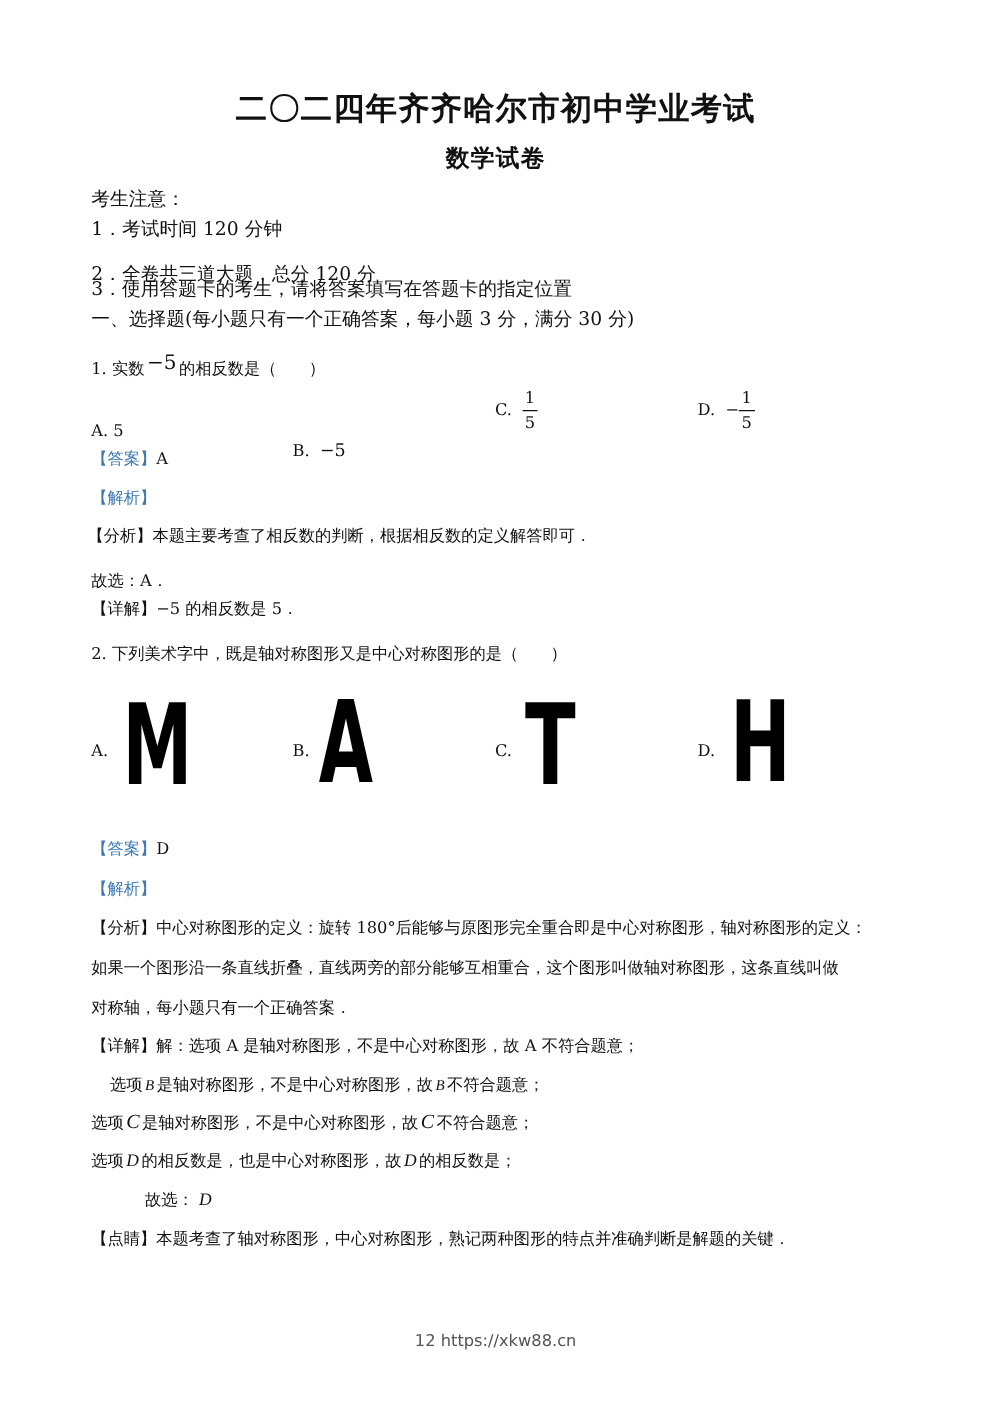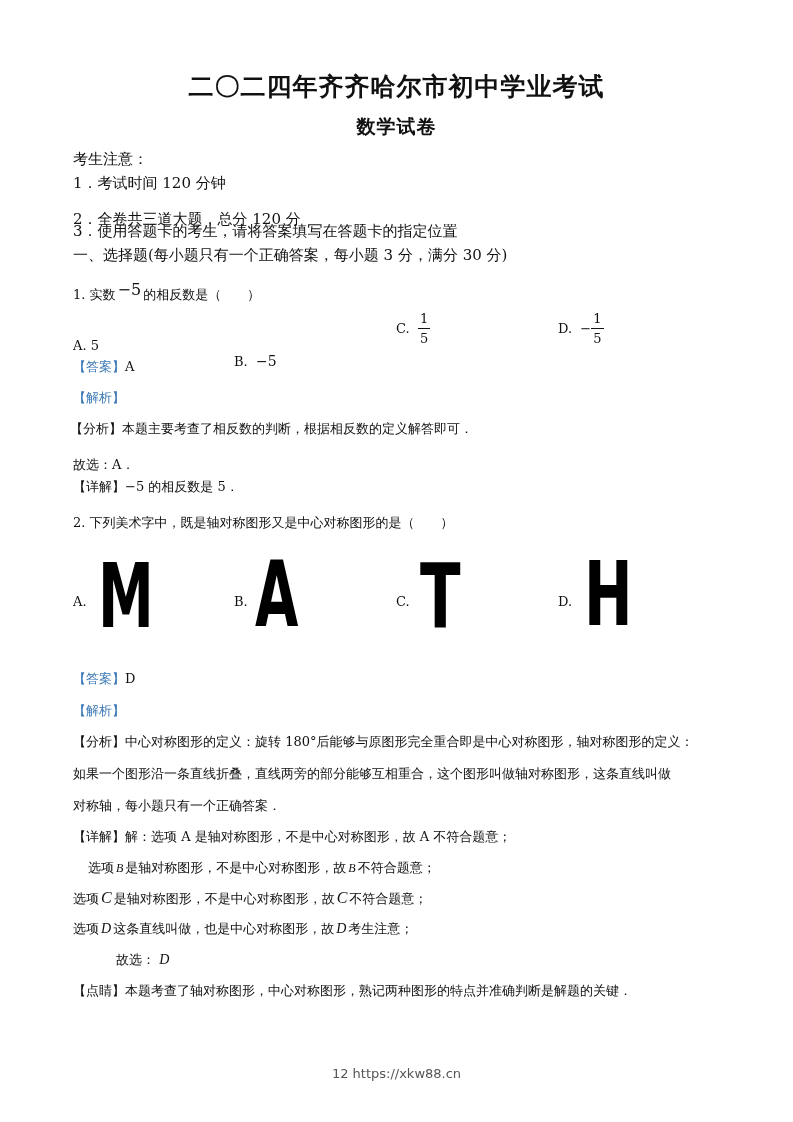--- a/index.html
+++ b/index.html
@@ -92,21 +92,21 @@
 <div class="abs txt" style="left:73px;top:828px;">
   <span>【详解】</span><span>解：选项 A 是轴对称图形，不是中心对称图形，故 A 不符合题意；</span>
 </div>
 <div class="abs txt" style="left:73px;top:859px;margin-left:15px;">
   <span>选项</span><span class="math-i" style="font-size:12px;margin:0 2px;">B</span><span>是轴对称图形，不是中心对称图形，故</span><span class="math-i" style="font-size:12px;margin:0 2px;">B</span><span>不符合题意；</span>
 </div>
 <div class="abs txt" style="left:73px;top:889px;">
   <span>选项</span><span class="math-i" style="font-size:16px;margin:0 2px;">C</span><span>是轴对称图形，不是中心对称图形，故</span><span class="math-i" style="font-size:16px;margin:0 2px;">C</span><span>不符合题意；</span>
 </div>
 <div class="abs txt" style="left:73px;top:920px;">
-  <span>选项</span><span class="math-i" style="font-size:14px;margin:0 2px;">D</span><span>这条直线叫做，也是中心对称图形，故</span><span class="math-i" style="font-size:14px;margin:0 2px;">D</span><span>考生注意；</span>
+  <span>选项</span><span class="math-i" style="font-size:14px;margin:0 2px;">D</span><span>的相反数是，也是中心对称图形，故</span><span class="math-i" style="font-size:14px;margin:0 2px;">D</span><span>的相反数是；</span>
 </div>
 <div class="abs txt" style="left:73px;top:951px;margin-left:43px;">
   <span>故选：</span>&nbsp;<span class="math-i" style="font-size:14px;">D</span>
 </div>
 <div class="abs txt" style="left:73px;top:982px;">
   <span>【点睛】</span><span>本题考查了轴对称图形，中心对称图形，熟记两种图形的特点并准确判断是解题的关键．</span>
 </div>
 
 <div class="abs footer" style="top:1066px;">
   <span>12</span>

